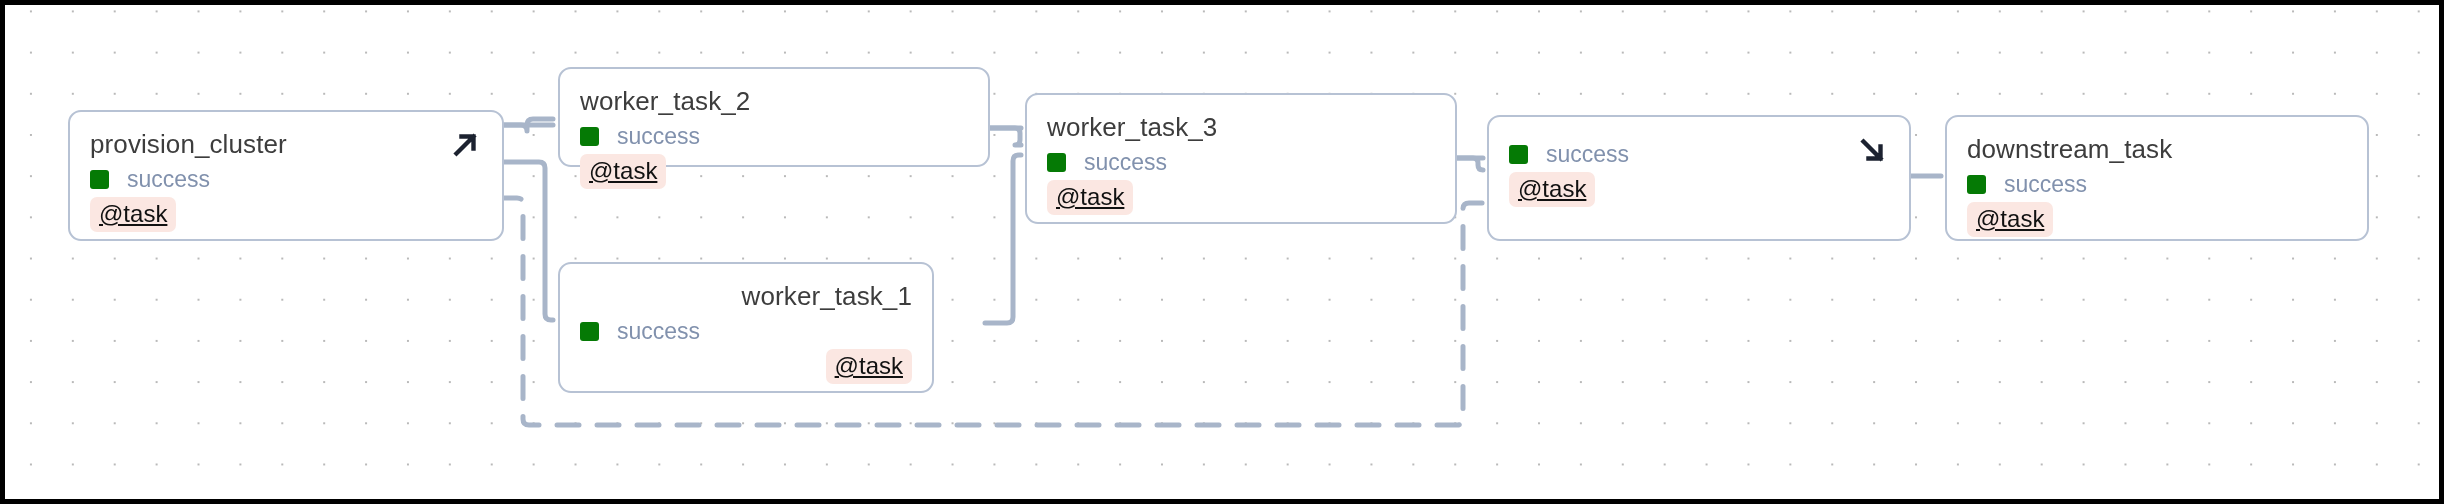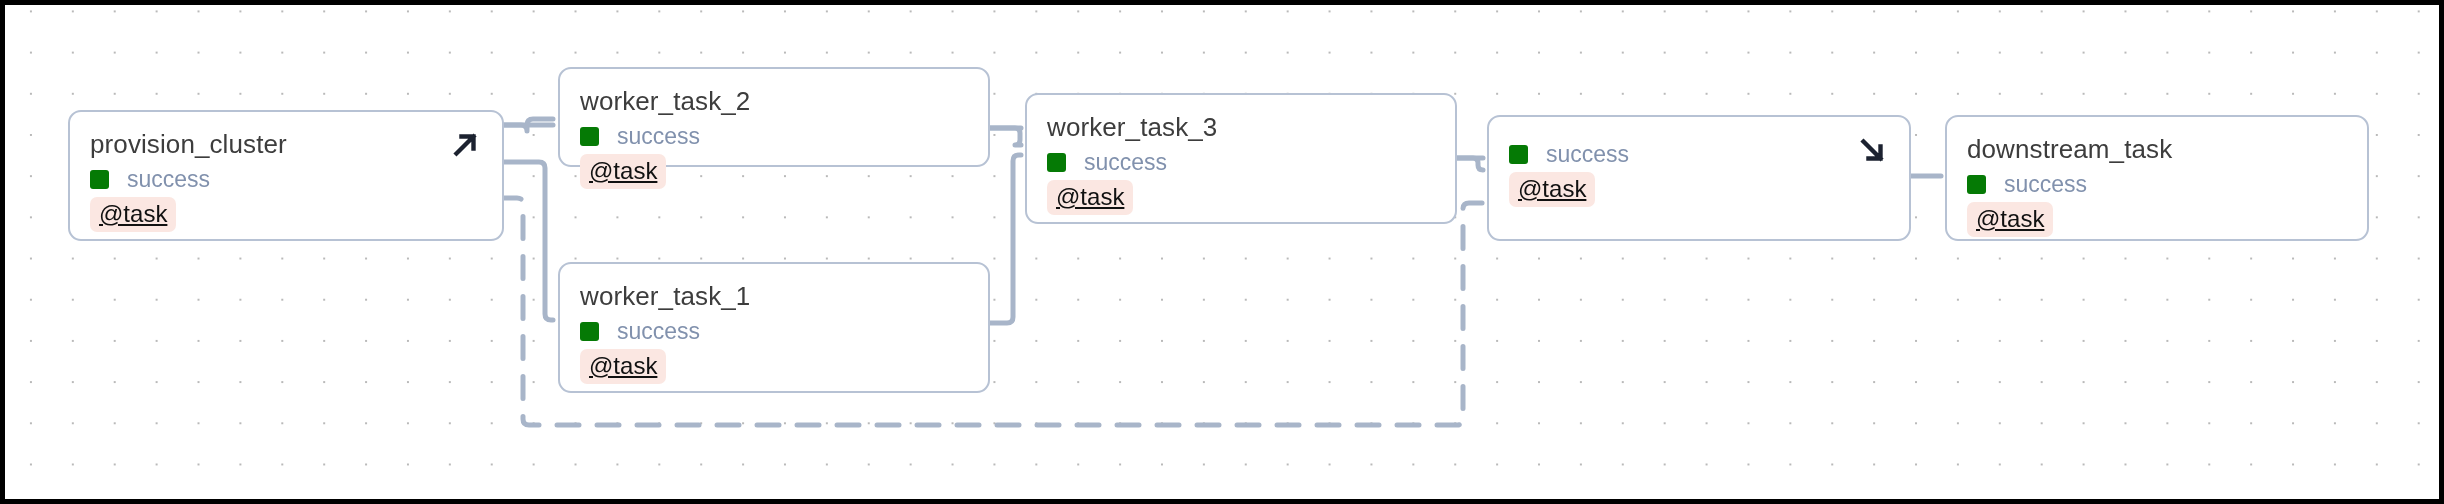--- a/index.html
+++ b/index.html
@@ -112,21 +112,21 @@
 
   <div class="node" style="left:553px;top:62px;width:432px;height:100px;">
     <div class="node-title">worker_task_2</div>
     <div class="node-state">
       <span class="state-swatch" style="background:#057a05;"></span>
       <span class="state-label">success</span>
     </div>
     <span class="node-badge">@task</span>
   </div>
 
-  <div class="node" style="left:553px;top:257px;width:432px;height:131px;">
+  <div class="node" style="left:553px;top:257px;width:376px;height:131px;text-align:right;">
     <div class="node-title">worker_task_1</div>
     <div class="node-state">
       <span class="state-swatch" style="background:#057a05;"></span>
       <span class="state-label">success</span>
     </div>
     <span class="node-badge">@task</span>
   </div>
 
   <div class="node" style="left:1020px;top:88px;width:432px;height:131px;">
     <div class="node-title">worker_task_3</div>

